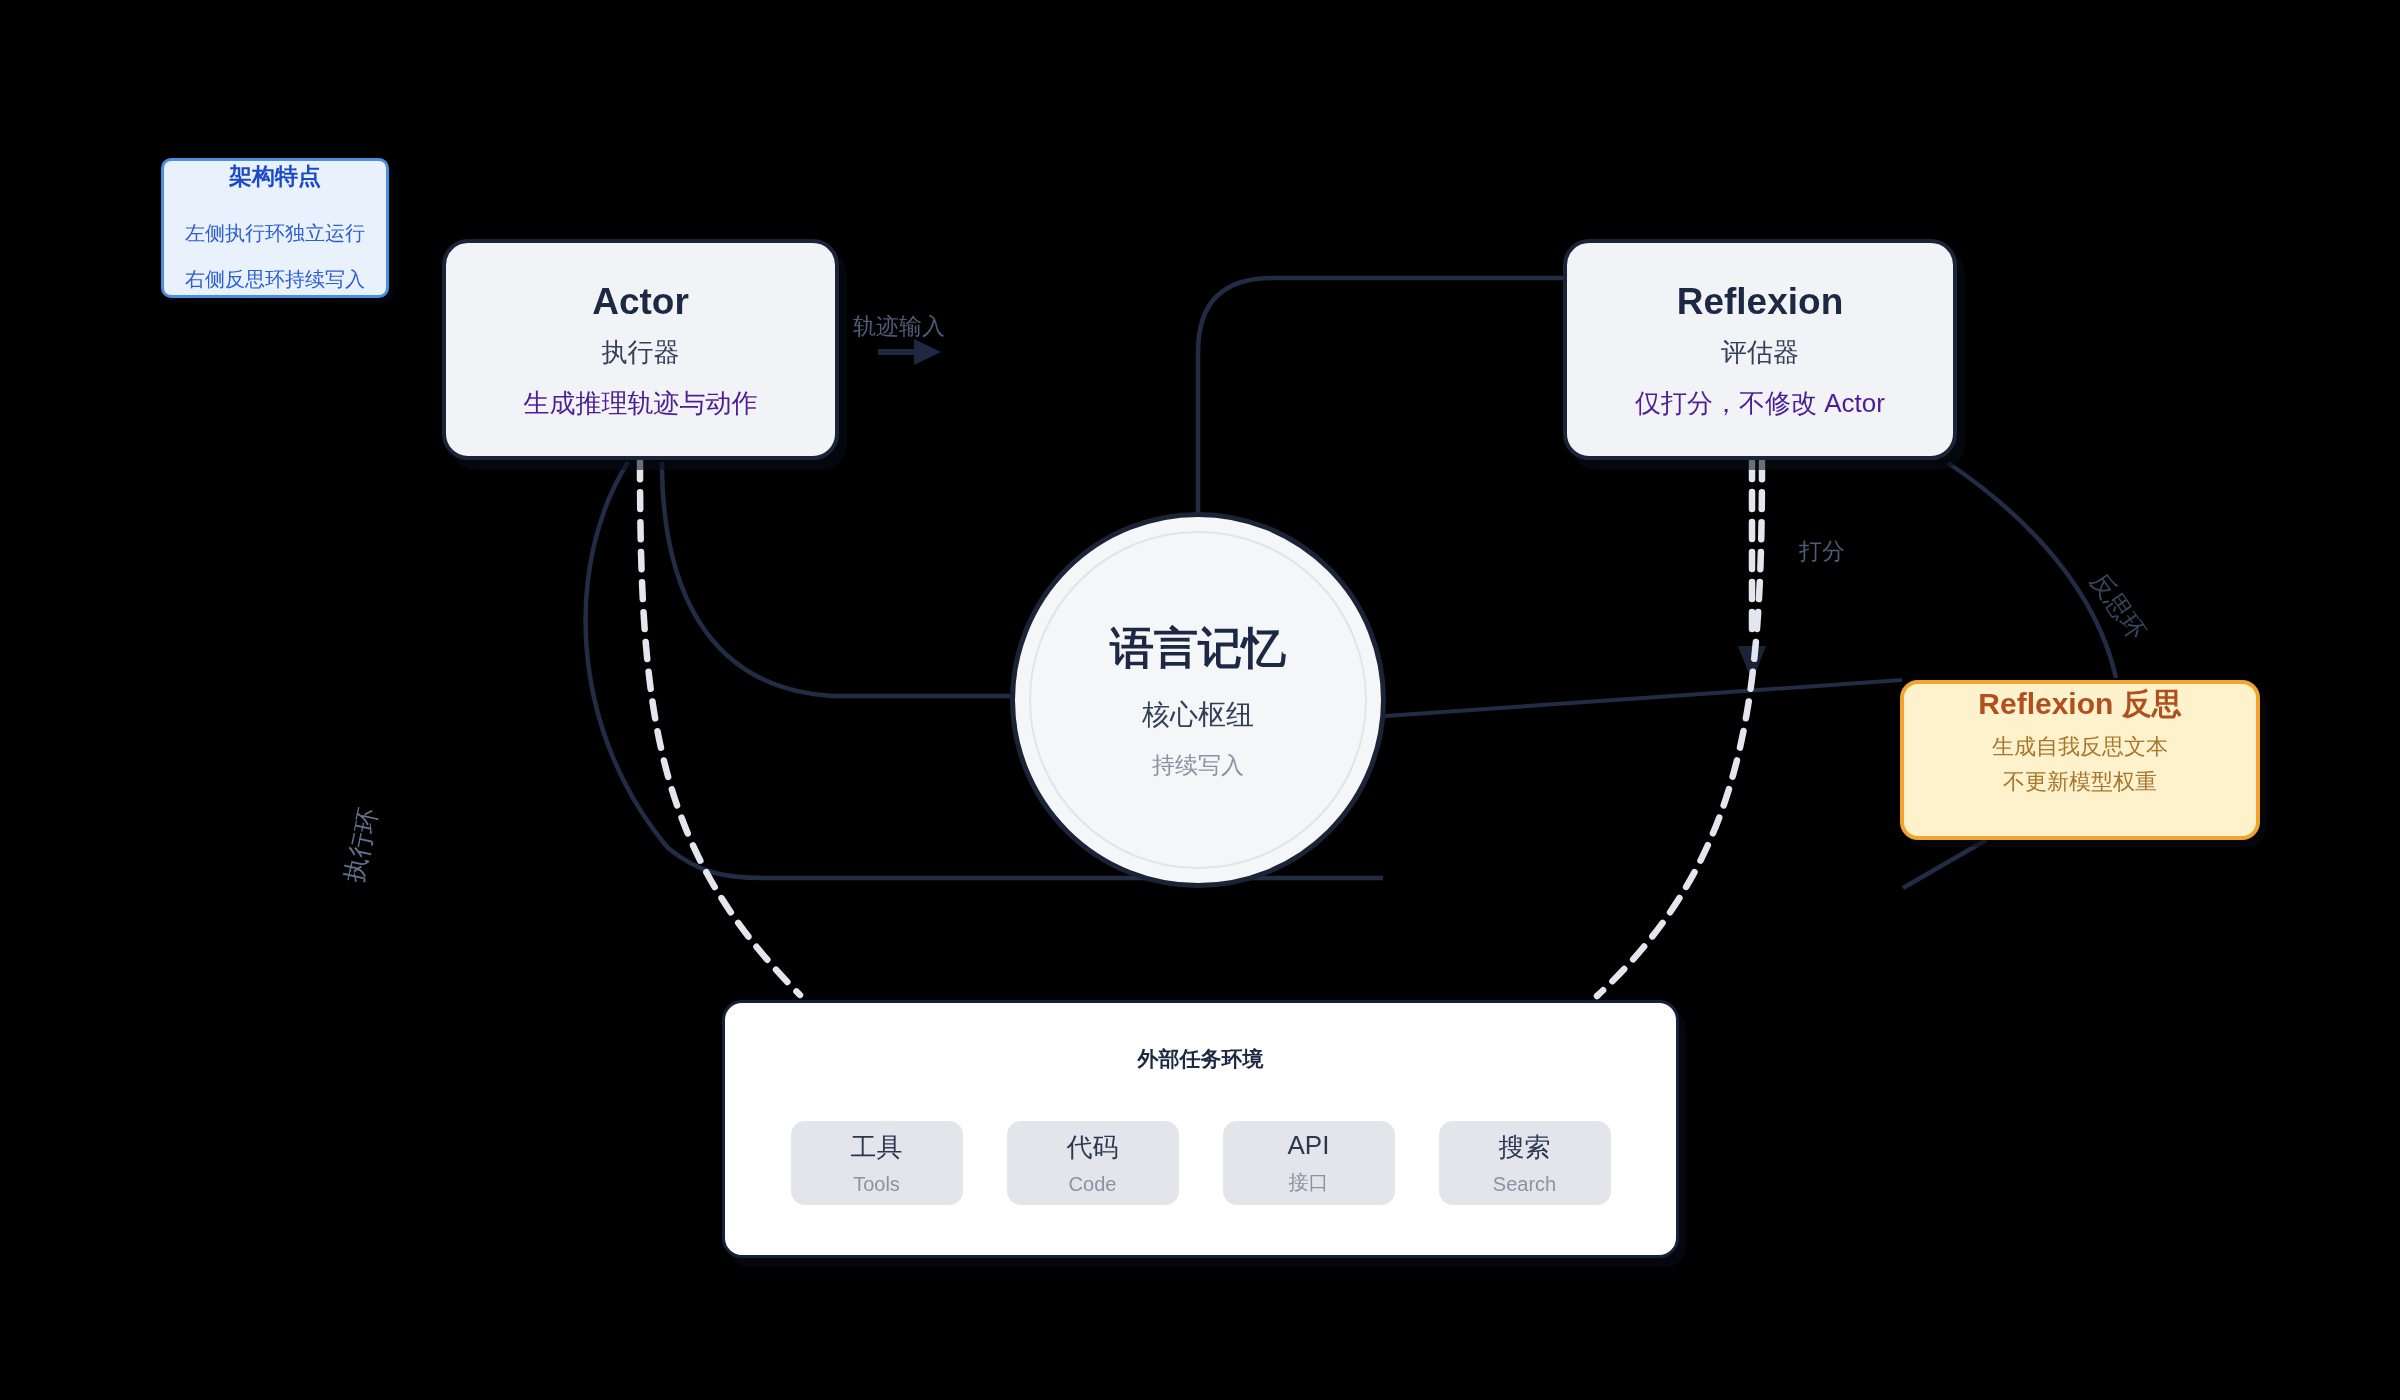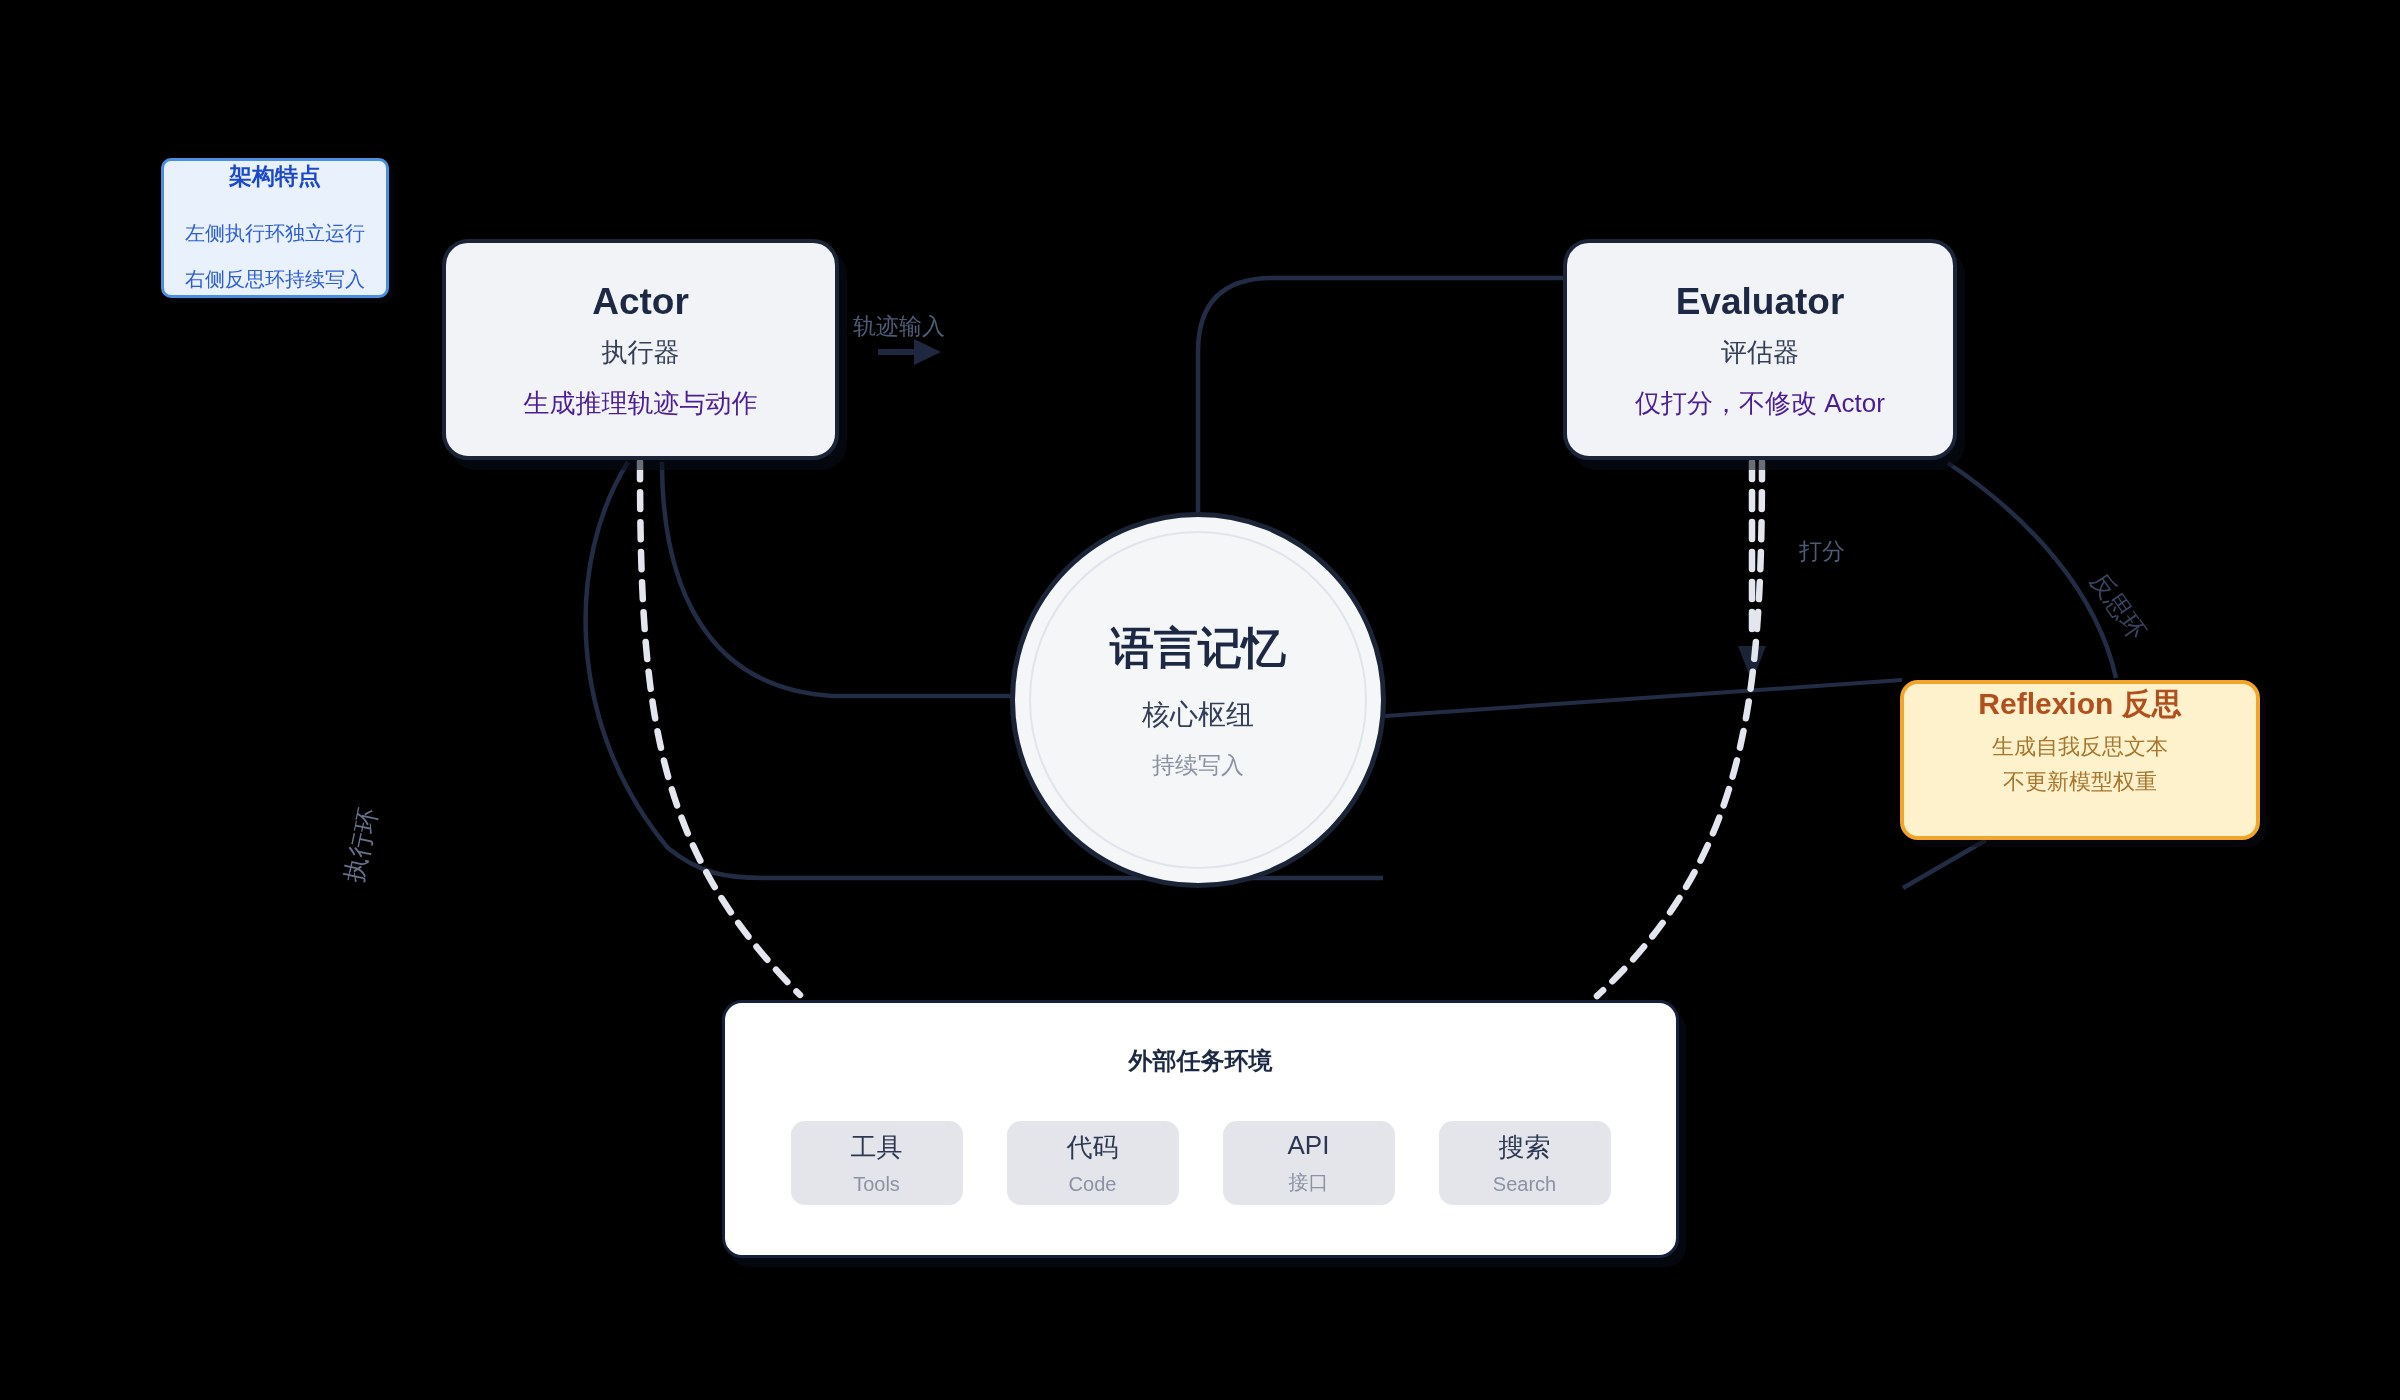--- a/index.html
+++ b/index.html
@@ -54,21 +54,21 @@
   }
   .reflexion-title{font-size:30px;font-weight:700;color:#b14f1e;}
   .reflexion-line{font-size:22px;color:#a9752d;margin-top:9px;line-height:1.2;}
 
   
   .env{
     position:absolute;left:722px;top:1000px;width:957px;height:258px;box-sizing:border-box;
     background:#ffffff;border:3px solid #15203a;border-radius:20px;
     box-shadow:7px 9px 0 rgba(8,12,24,.55);
   }
-  .env-title{font-size:24px;font-weight:700;color:#1d2944;text-align:center;margin-top:42px;}
+  .env-title{font-size:21px;font-weight:700;color:#1d2944;text-align:center;margin-top:42px;}
   .env-chips{position:absolute;left:0;right:0;top:118px;display:flex;justify-content:center;gap:44px;}
   .chip{
     width:172px;height:84px;background:#e3e5ea;border-radius:14px;box-sizing:border-box;
     display:flex;flex-direction:column;align-items:center;justify-content:center;text-align:center;
   }
   .chip-main{font-size:26px;color:#2c3852;}
   .chip-sub{font-size:20px;color:#8b92a3;margin-top:8px;}
 
   
   .lbl{position:absolute;white-space:nowrap;transform:translate(-50%,-50%);}
@@ -109,21 +109,21 @@
     <div class="info-line">右侧反思环持续写入</div>
   </div>
 
   <div class="node actor">
     <div class="node-title">Actor</div>
     <div class="node-sub">执行器</div>
     <div class="node-desc">生成推理轨迹与动作</div>
   </div>
 
   <div class="node evaluator">
-    <div class="node-title">Evaluator</div>
+    <div class="node-title">Reflexion</div>
     <div class="node-sub">评估器</div>
     <div class="node-desc">仅打分，不修改 Actor</div>
   </div>
 
   <div class="memory">
     <div class="memory-ring"></div>
     <div class="memory-title">语言记忆</div>
     <div class="memory-sub">核心枢纽</div>
     <div class="memory-desc">持续写入</div>
   </div>

